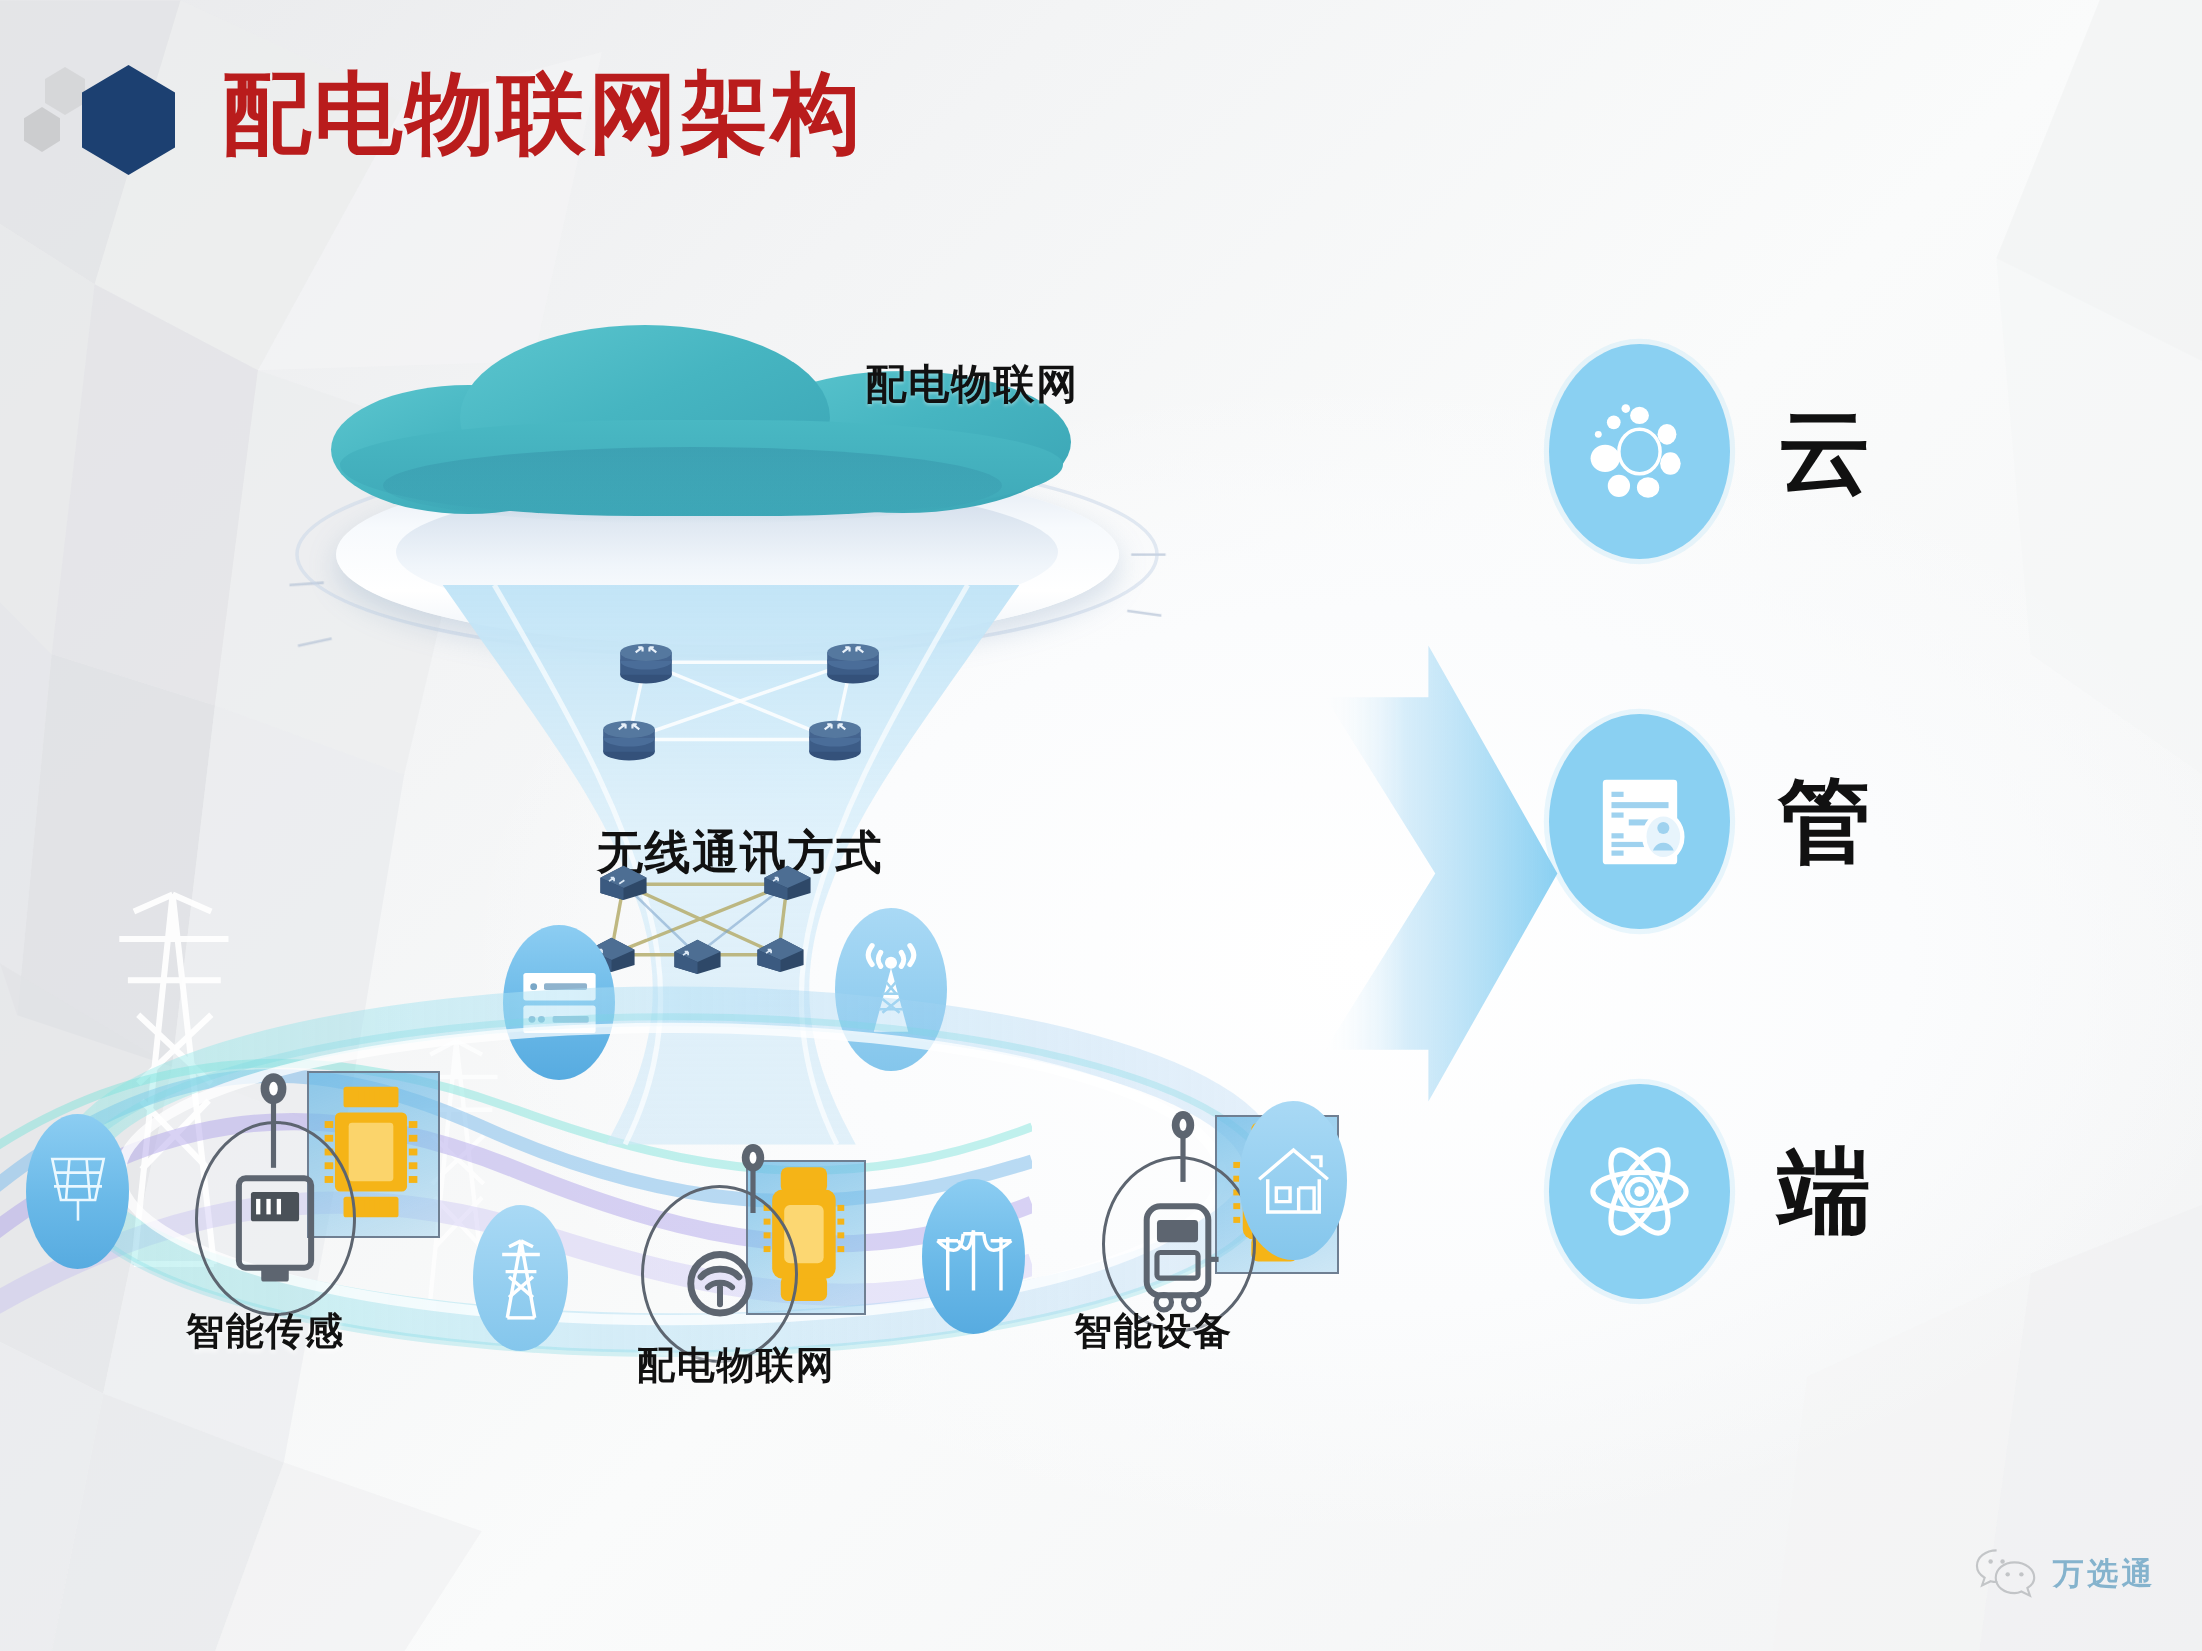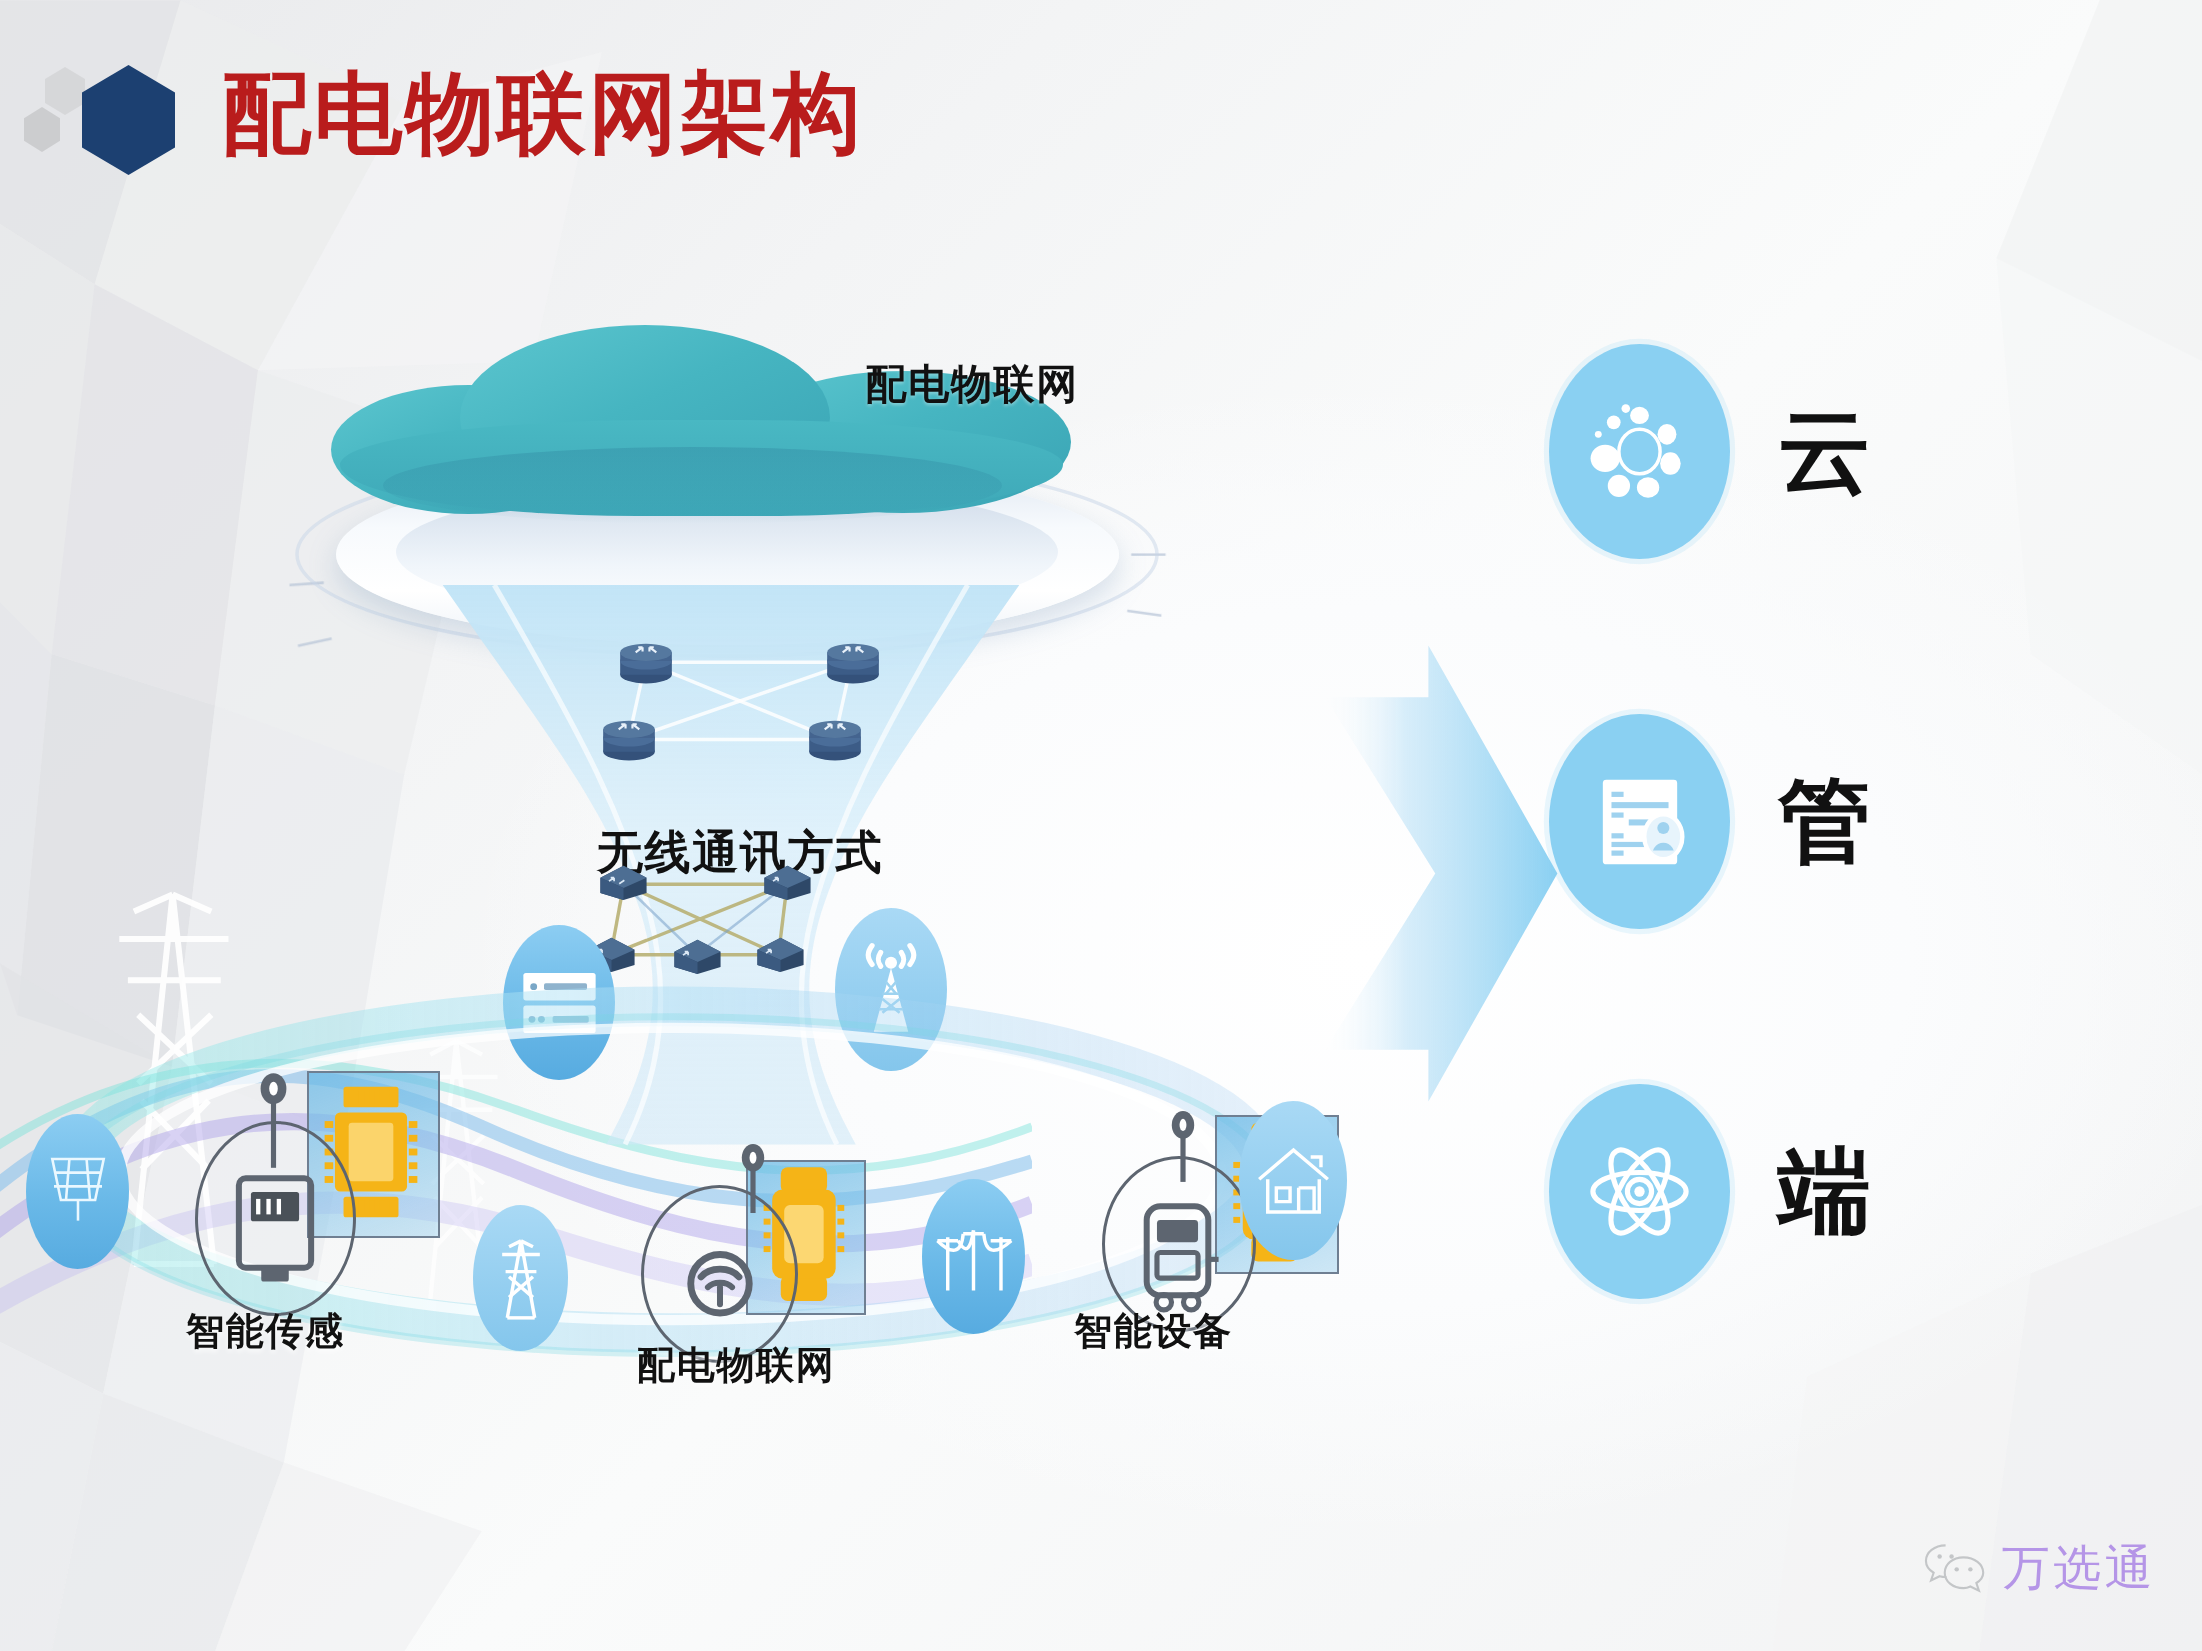--- a/index.html
+++ b/index.html
@@ -92,21 +92,21 @@
   .right-col{position:absolute;left:1549px;top:344px;width:465px;height:1084px;}
   .rc-item{position:absolute;display:flex;align-items:center;gap:48px;}
   .rc-oval{width:181px;height:215px;border-radius:50%;
     background:#8ad0f2;display:flex;align-items:center;justify-content:center;
     box-shadow:0 0 0 5.2px rgba(138,208,242,.18);}
   .rc-text{font-size:93px;font-weight:700;color:#111;letter-spacing:1.7px;}
 
   
   .watermark{position:absolute;right:47px;bottom:52px;display:flex;align-items:center;gap:15.5px;
     opacity:.45;}
-  .wm-text{font-size:48px;color:#6d28d9;letter-spacing:3.4px;font-weight:400;}
+  .wm-text{font-size:31px;color:#0369a1;letter-spacing:3.4px;font-weight:700;}
 </style>
 </head>
 <body>
 
 <div class="bg">
   <div class="bg-base"></div>
 
   <div class="poly" style="left:0;top:0;width:946px;height:1652px;">
     <svg width="946" height="1652" viewBox="0 0 1100 1920">
       <polygon points="0,0 210,0 110,330 0,260" fill="#e3e4e6" opacity=".85"></polygon>

